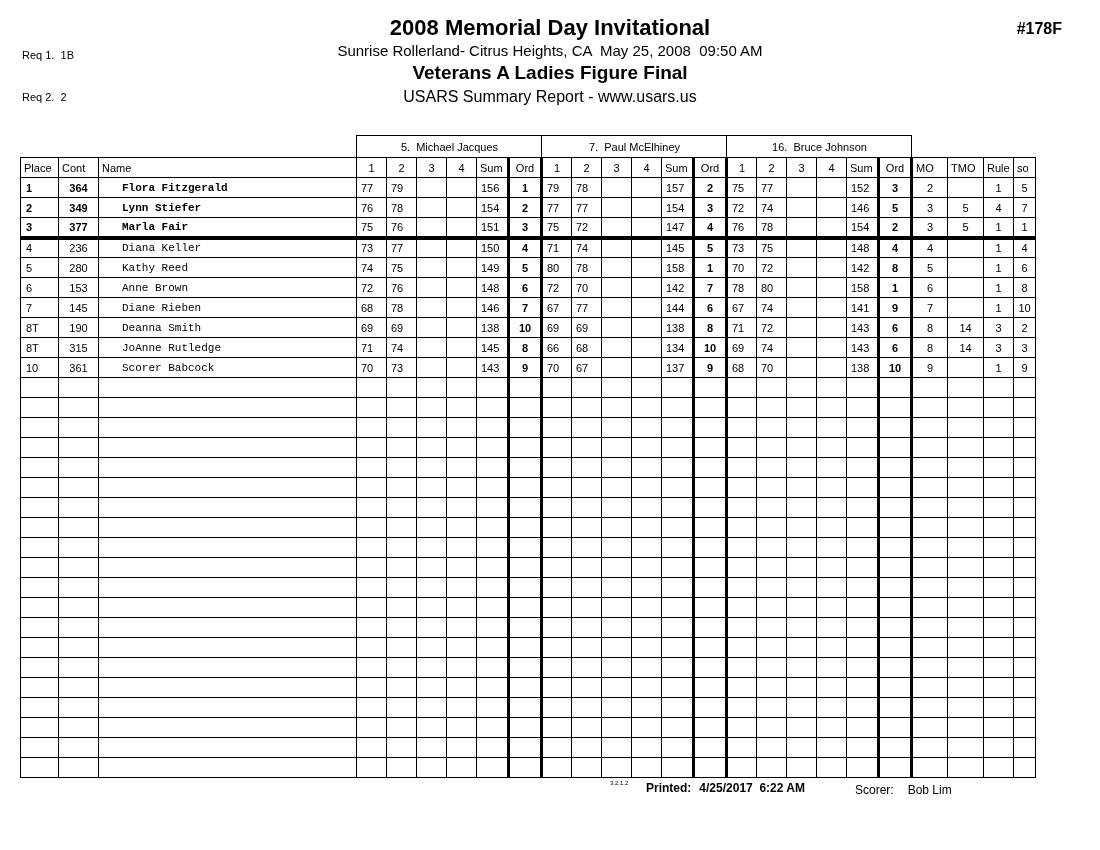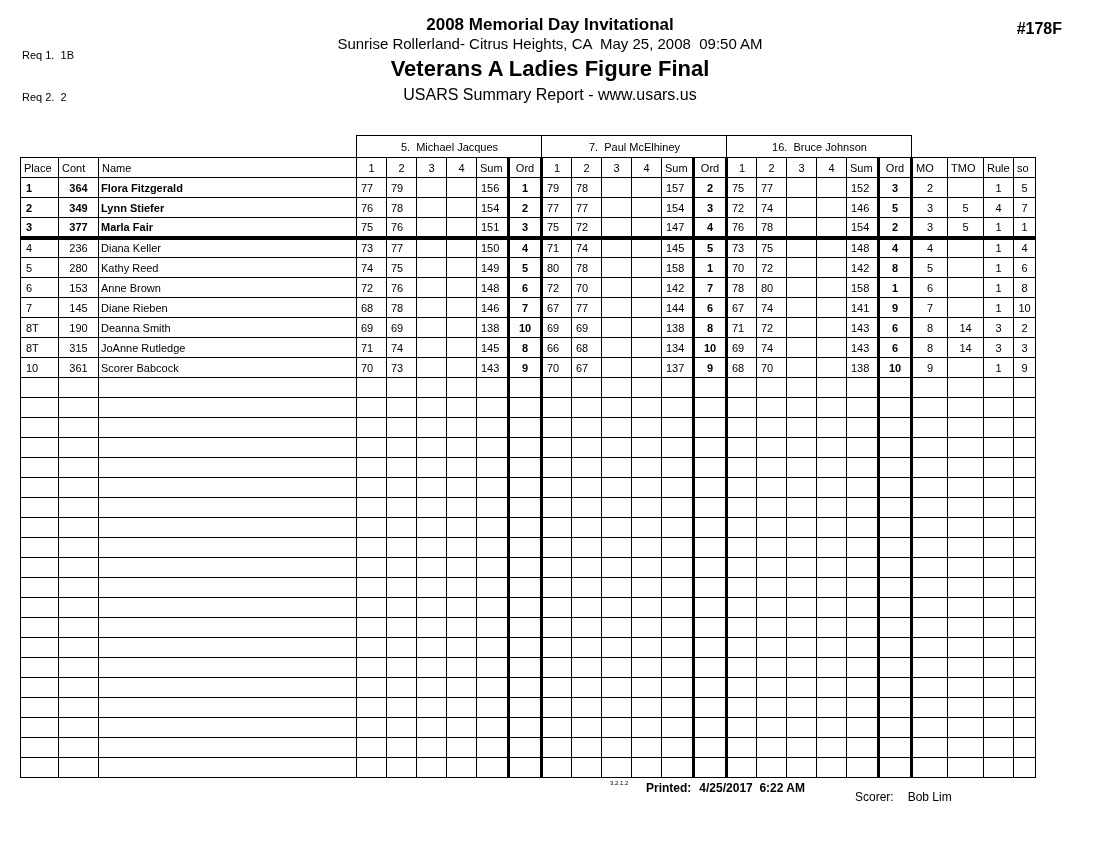--- a/index.html
+++ b/index.html
@@ -4,54 +4,54 @@
 <style>
   * { box-sizing: border-box; }
   html, body { margin: 0; padding: 0; background: #fff; }
   body { font-family: "Liberation Sans", sans-serif; color: #000; }
   .page { position: relative; width: 1100px; height: 850px; background: #fff; overflow: hidden; }
 
   .req-block { position: absolute; left: 22px; top: 20px; font-size: 11px; line-height: 14px; white-space: pre; }
   .meet-number { position: absolute; right: 38px; top: 20px; font-size: 16px; font-weight: bold; }
 
   .titles { position: absolute; left: 0; top: 14px; width: 100%; text-align: center; line-height: 1.25; }
-  .title-main { font-size: 17px; font-weight: bold; white-space: pre; }
+  .title-main { font-size: 22px; font-weight: bold; white-space: pre; }
   .title-venue { font-size: 15px; white-space: pre; }
-  .title-event { font-size: 22px; font-weight: bold; white-space: pre; margin-top: 1px; }
+  .title-event { font-size: 19px; font-weight: bold; white-space: pre; margin-top: 1px; }
   .title-report { font-size: 16px; white-space: pre; margin-top: 2px; }
 
   table.results { position: absolute; left: 20px; top: 135px; border-collapse: collapse; table-layout: fixed; }
   .results th, .results td {
     border: 1px solid #000; font-size: 11px; font-weight: normal;
     height: 20px; padding: 0 3px; overflow: hidden; white-space: nowrap; text-align: left;
   }
   .results tr.judges-row th { height: 22px; text-align: center; }
   .results th.spacer { border: none; background: transparent; }
   .results th.judge-box { text-align: left; padding-left: 4px; white-space: pre; }
 
   .results th.h-center { text-align: center; }
   .results td.c-cont { text-align: center; margin-top: 13px; }
-  .results td.c-name { padding-left: 2px; }
+  .results td.c-name { padding-left: 23px; font-family: Liberation Mono, monospace; }
   .results td.c-place { padding-left: 5px; }
   .results td.c-score, .results td.c-sum { padding-left: 4px; }
   .results td.c-tail { text-align: center; }
 
   .results .c-ord { border-left: 3px solid #000; border-right: 3px solid #000; text-align: center; }
   .results td.c-ord { font-weight: bold; }
 
   .results tr.podium td.c-place,
   .results tr.podium td.c-cont,
   .results tr.podium td.c-name { font-weight: bold; }
   .results tr.sep-below td { border-bottom: 4px solid #000; }
 
   .footer { position: absolute; left: 0; top: 780px; width: 1100px; height: 20px; font-size: 12px; }
   .footer .version { position: absolute; left: 610px; top: 0; font-size: 6px; letter-spacing: 0; }
   .footer .printed { position: absolute; left: 646px; top: 1px; white-space: pre; font-weight: bold; }
   .footer .printed .lbl { margin-right: 8px; }
-  .footer .scorer { position: absolute; left: 855px; top: 10px; white-space: pre; }
+  .footer .scorer { position: absolute; left: 855px; top: 3px; white-space: pre; }
   .footer .scorer .lbl { margin-right: 14px; }
 </style>
 </head>
 <body>
 
 <div class="page">
 
   <div class="req-block">
     <div>Req 1.  1B</div>
     <div>Req 2.  2</div>

